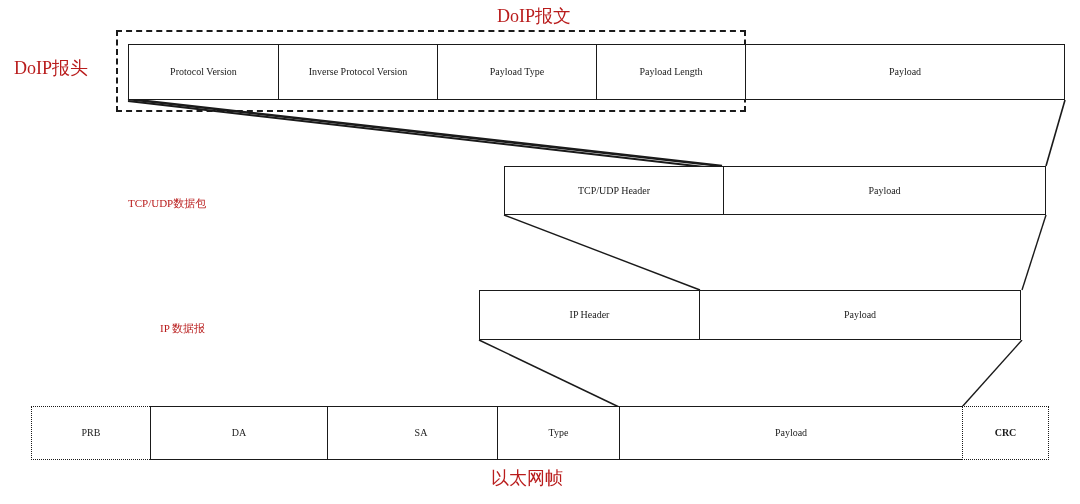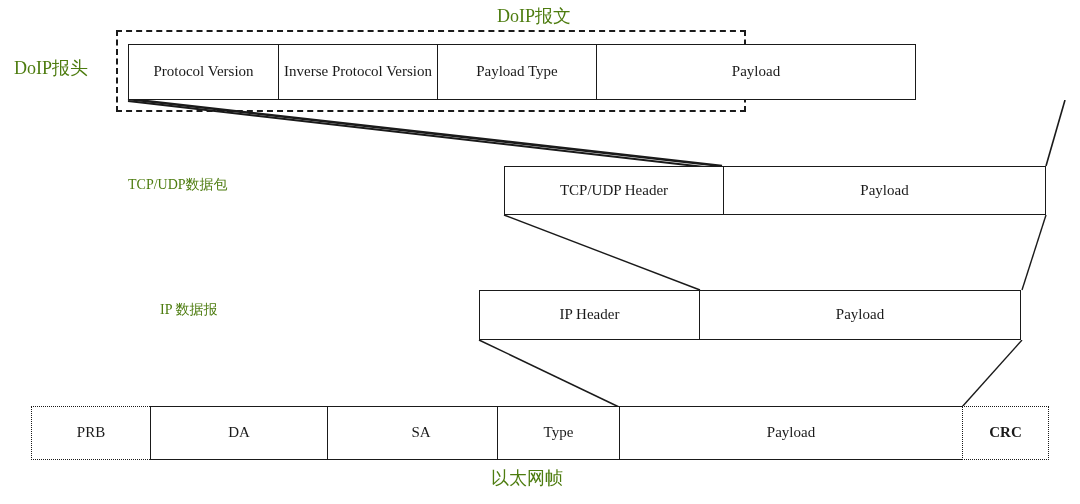--- a/index.html
+++ b/index.html
@@ -30,21 +30,21 @@
     display: flex;
     box-sizing: border-box;
     background: #ffffff;
   }
   .cell {
     box-sizing: border-box;
     display: flex;
     align-items: center;
     justify-content: center;
     text-align: center;
-    font-size: 15px;
+    font-size: 10px;
     line-height: 1.15;
     border: 1px solid #1a1a1a;
     border-right: none;
     background: #ffffff;
     padding: 0 3px;
   }
   .cell:last-child {
     border-right: 1px solid #1a1a1a;
   }
   .cell.dotted {
@@ -52,23 +52,23 @@
     border-right: none;
   }
   .cell.dotted-full {
     border: 1px dotted #1a1a1a;
   }
   
   .label {
     position: absolute;
     font-size: 18px;
     white-space: nowrap;
-    color: #4d7c0f;
+    color: #b91c1c;
   }
-  .label.small { font-size: 14px; }
+  .label.small { font-size: 11px; margin-top: 20px; }
   
   .dash-box {
     position: absolute;
     box-sizing: border-box;
     border: 2px dashed #1a1a1a;
     background: transparent;
     pointer-events: none;
   }
 </style>
 </head>
@@ -95,20 +95,21 @@
   <div class="label" style="left:497px; top:4px;">DoIP报文</div>
 
   <div class="label" style="left:14px; top:56px;">DoIP报头</div>
 
   <div class="dash-box" style="left:116px; top:30px; width:630px; height:82px;"></div>
 
   <div class="row" style="left:128px; top:44px; width:937px; height:56px;">
     <div class="cell" style="width:150px;">Protocol Version</div>
     <div class="cell" style="width:159px;text-align:right;">Inverse Protocol Version</div>
     <div class="cell" style="width:159px;font-family:Liberation Serif, serif;">Payload Type</div>
+    <div class="cell" style="width:149px;">Payload Length</div>
     <div class="cell" style="width:320px;">Payload</div>
   </div>
 
   <div class="label small" style="left:128px; top:176px;">TCP/UDP数据包</div>
 
   <div class="row" style="left:504px; top:166px; width:542px; height:49px;">
     <div class="cell" style="width:219px;">TCP/UDP Header</div>
     <div class="cell" style="width:323px;">Payload</div>
   </div>
 

